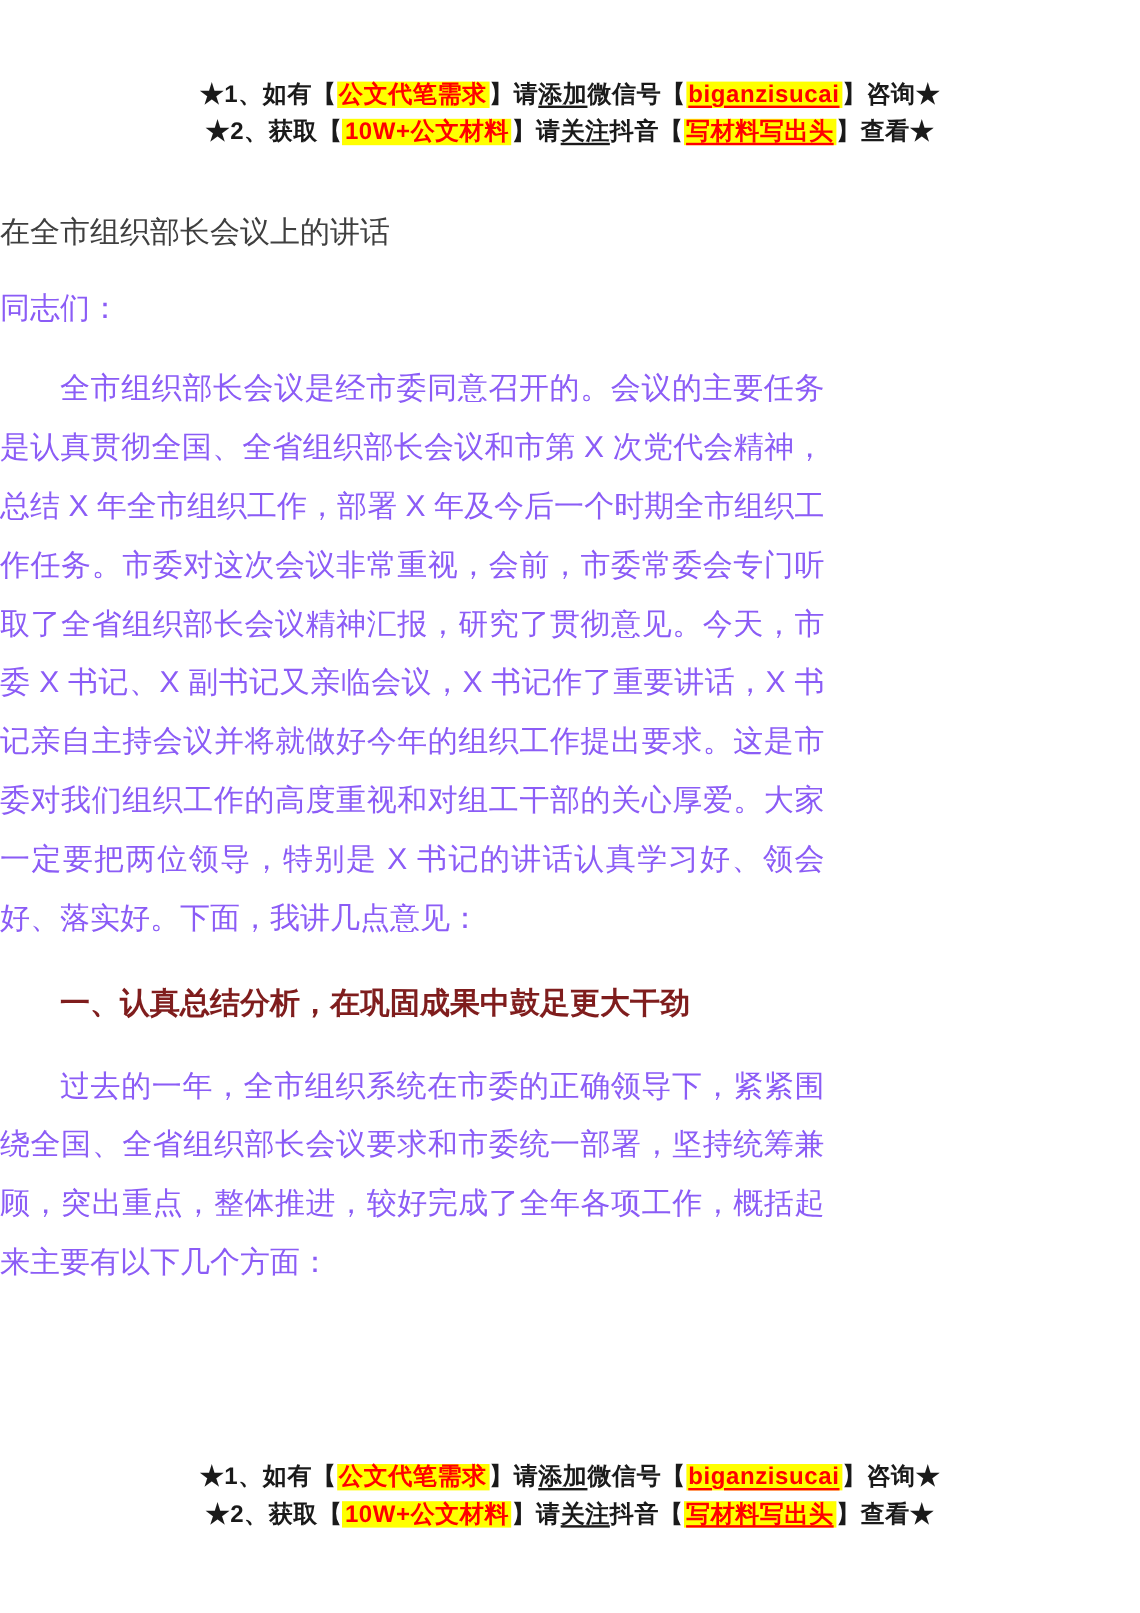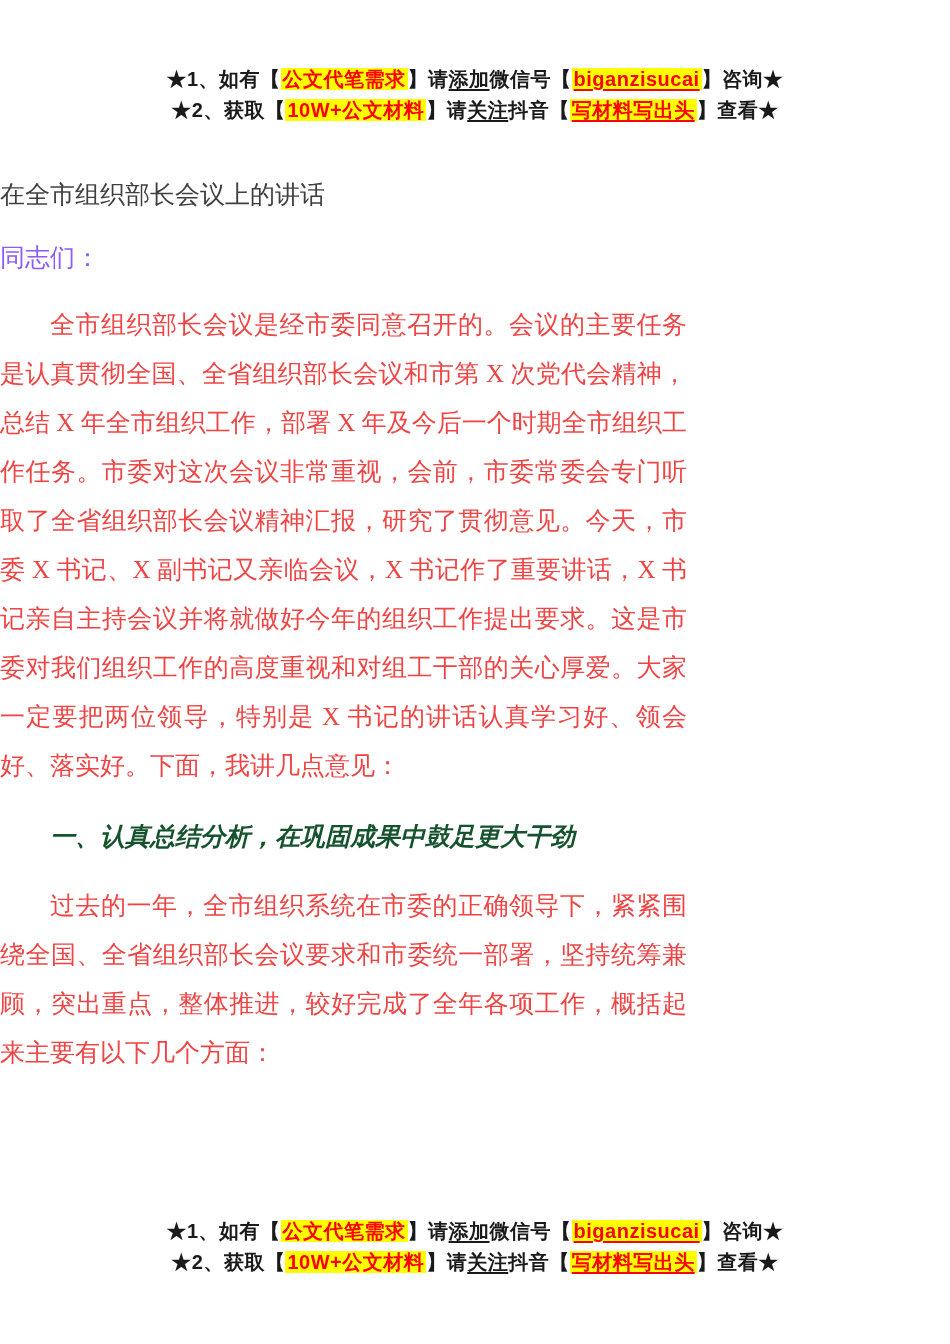--- a/index.html
+++ b/index.html
@@ -46,32 +46,30 @@
   .doc-salutation {
     margin-top: 14px;
     line-height: 49px;
     color: #8b5cf6;
   }
   .doc-para {
     line-height: 49px;
     text-indent: 2em;
     text-align: justify;
     text-justify: inter-character;
-    color: #ef4444;
-    font-family: Liberation Serif, serif;
+    color: #8b5cf6;
   }
   .para-1 { margin-top: 18px; }
   .para-2 { margin-top: 20px; }
   .doc-heading {
     margin-top: 22px;
     line-height: 49px;
     text-indent: 2em;
     font-weight: 700;
-    color: #14532d;
-    font-style: italic;
+    color: #7f1d1d;
   }
 </style>
 </head>
 <body>
 
 <div class="promo promo-header">
   <div>
     <span>★1、如有【</span><span class="seg-hl">公文代笔需求</span><span>】请</span><span class="seg-ul">添加</span><span>微信号【</span><span class="seg-hl seg-ul">biganzisucai</span><span>】咨询★</span>
   </div>
   <div>

